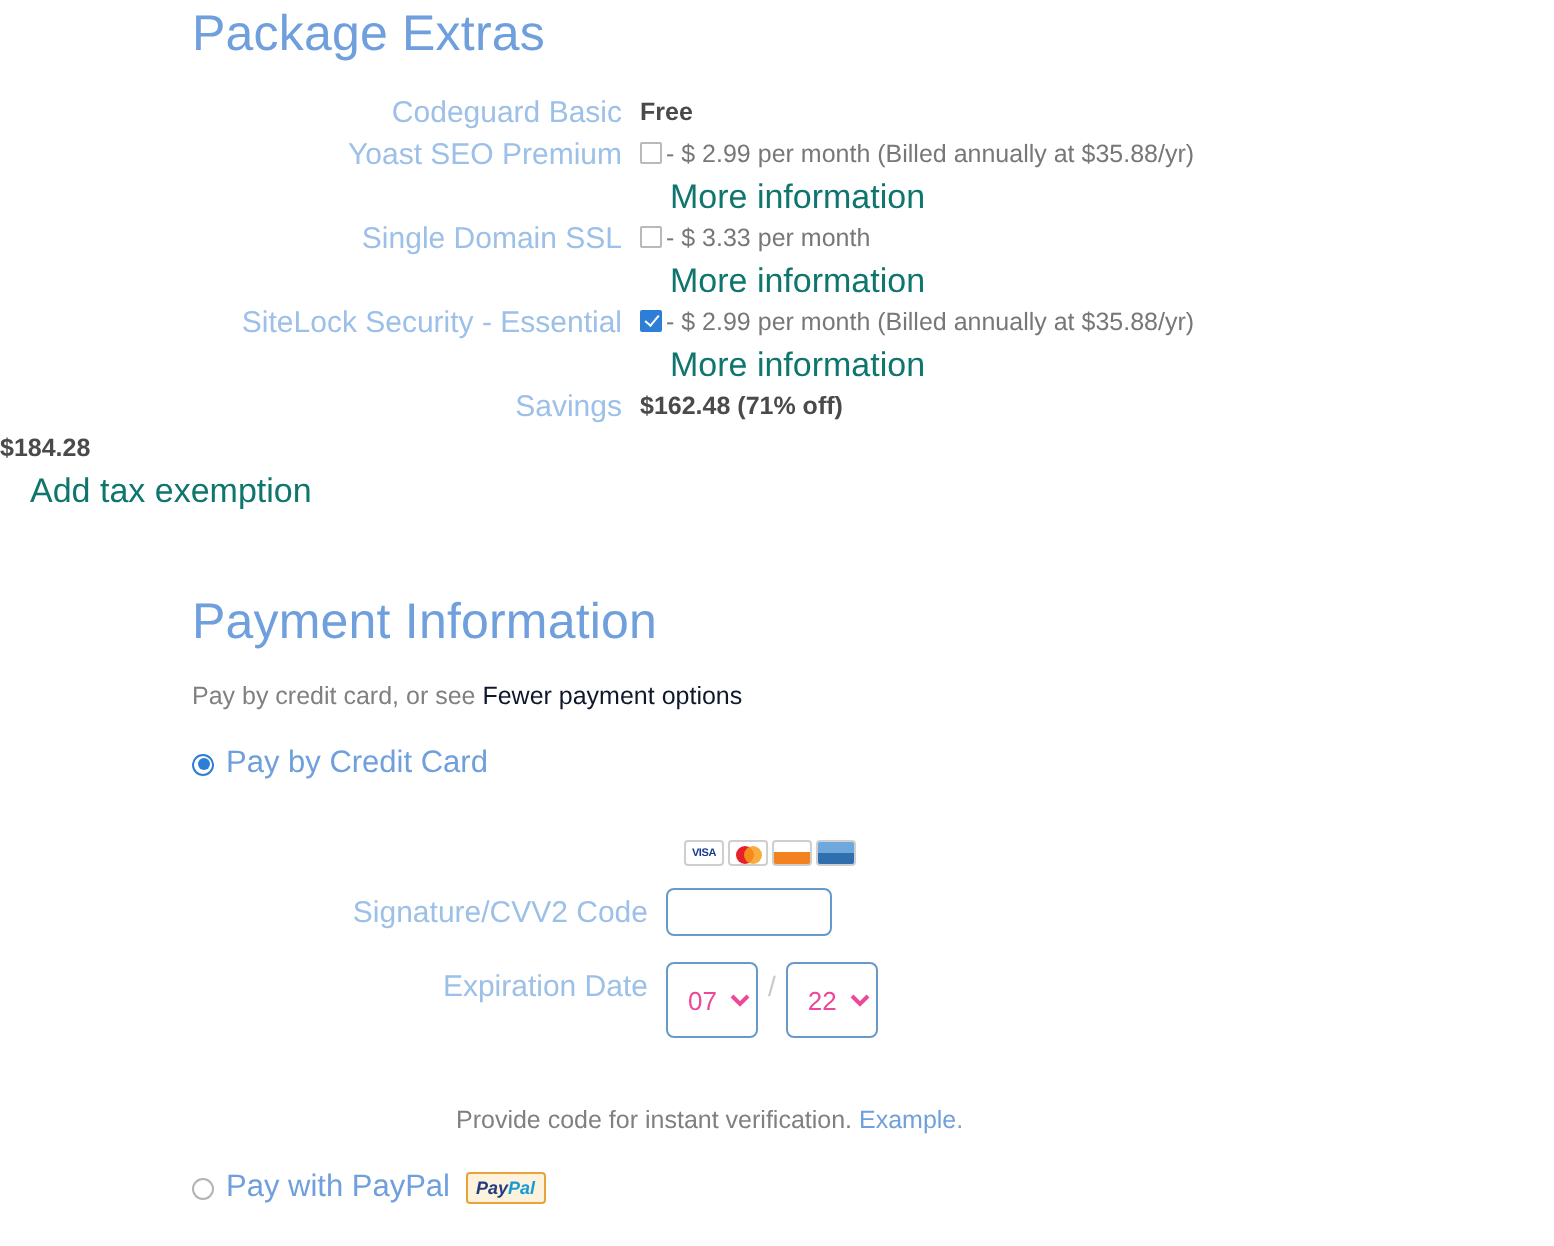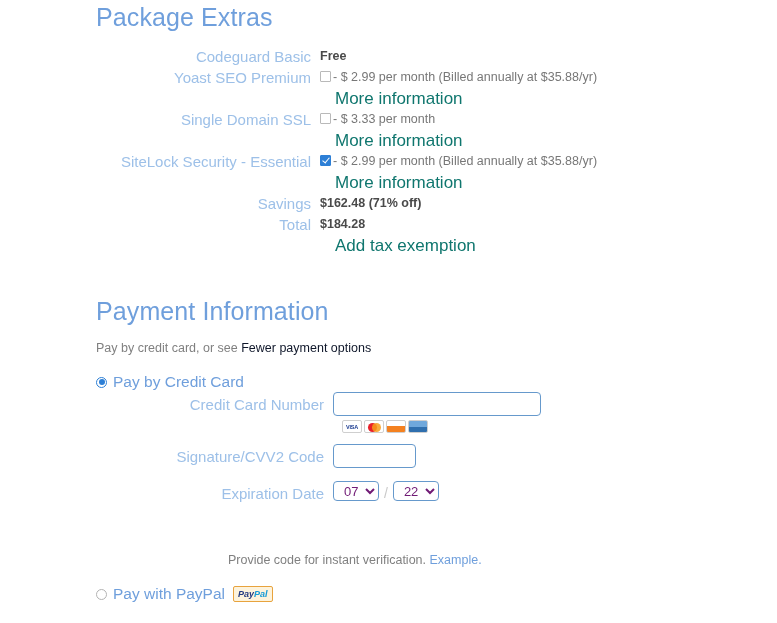--- a/index.html
+++ b/index.html
@@ -256,24 +256,24 @@
     line-height: 12px;
     font-family: "Liberation Sans", sans-serif;
     white-space: nowrap;
   }
   .pp-a { color: #253b80; }
   .pp-b { color: #179bd7; }
 
   .sel {
     font-family: "Liberation Sans", sans-serif;
     font-size: 13px;
-    color: #701a75;
+    color: #ec4899;
     border: 1px solid #6699cc;
     border-radius: 4px;
-    height: 20px;
+    height: 38px;
     padding: 1px 3px 1px 6px;
     background: #ffffff;
     outline: none;
   }
   .exp-sep {
     color: #c9c9c9;
     font-size: 14px;
     line-height: 24px;
     padding: 0 5px;
   }
@@ -317,44 +317,39 @@
         <a class="sub-link">More information</a>
       </div>
     </div>
 
     <div class="row">
       <div class="lbl-col">Savings</div>
       <div class="val-col bold">$162.48 (71% off)</div>
     </div>
 
     <div class="row">
-      <div class="lbl-col">Total</div>
       <div class="val-col">
         <span style="font-weight:bold;color:#4a4a4a;">$184.28</span>
         <a class="sub-link">Add tax exemption</a>
       </div>
     </div>
 
   </div>
 
   <div class="section-title" id="pay-title">Payment Information</div>
 
   <div class="pay-note">
     <span>Pay by credit card, or see </span><a>Fewer payment options</a>
   </div>
 
   <div class="radio-line" id="radio-cc-line">
     <span class="radio on"></span>
     <span class="radio-label">Pay by Credit Card</span>
   </div>
 
-  <div class="form-row" id="row-ccnum">
-    <div class="form-lbl">Credit Card Number</div>
-    <input class="txt-input" id="cc-number" type="text" value="" style="">
-  </div>
 
   <div class="cards">
     <span class="card-logo visa">VISA</span>
     <span class="card-logo mc"></span>
     <span class="card-logo disc"></span>
     <span class="card-logo amex"></span>
   </div>
 
   <div class="form-row" id="row-cvv">
     <div class="form-lbl">Signature/CVV2 Code</div>

